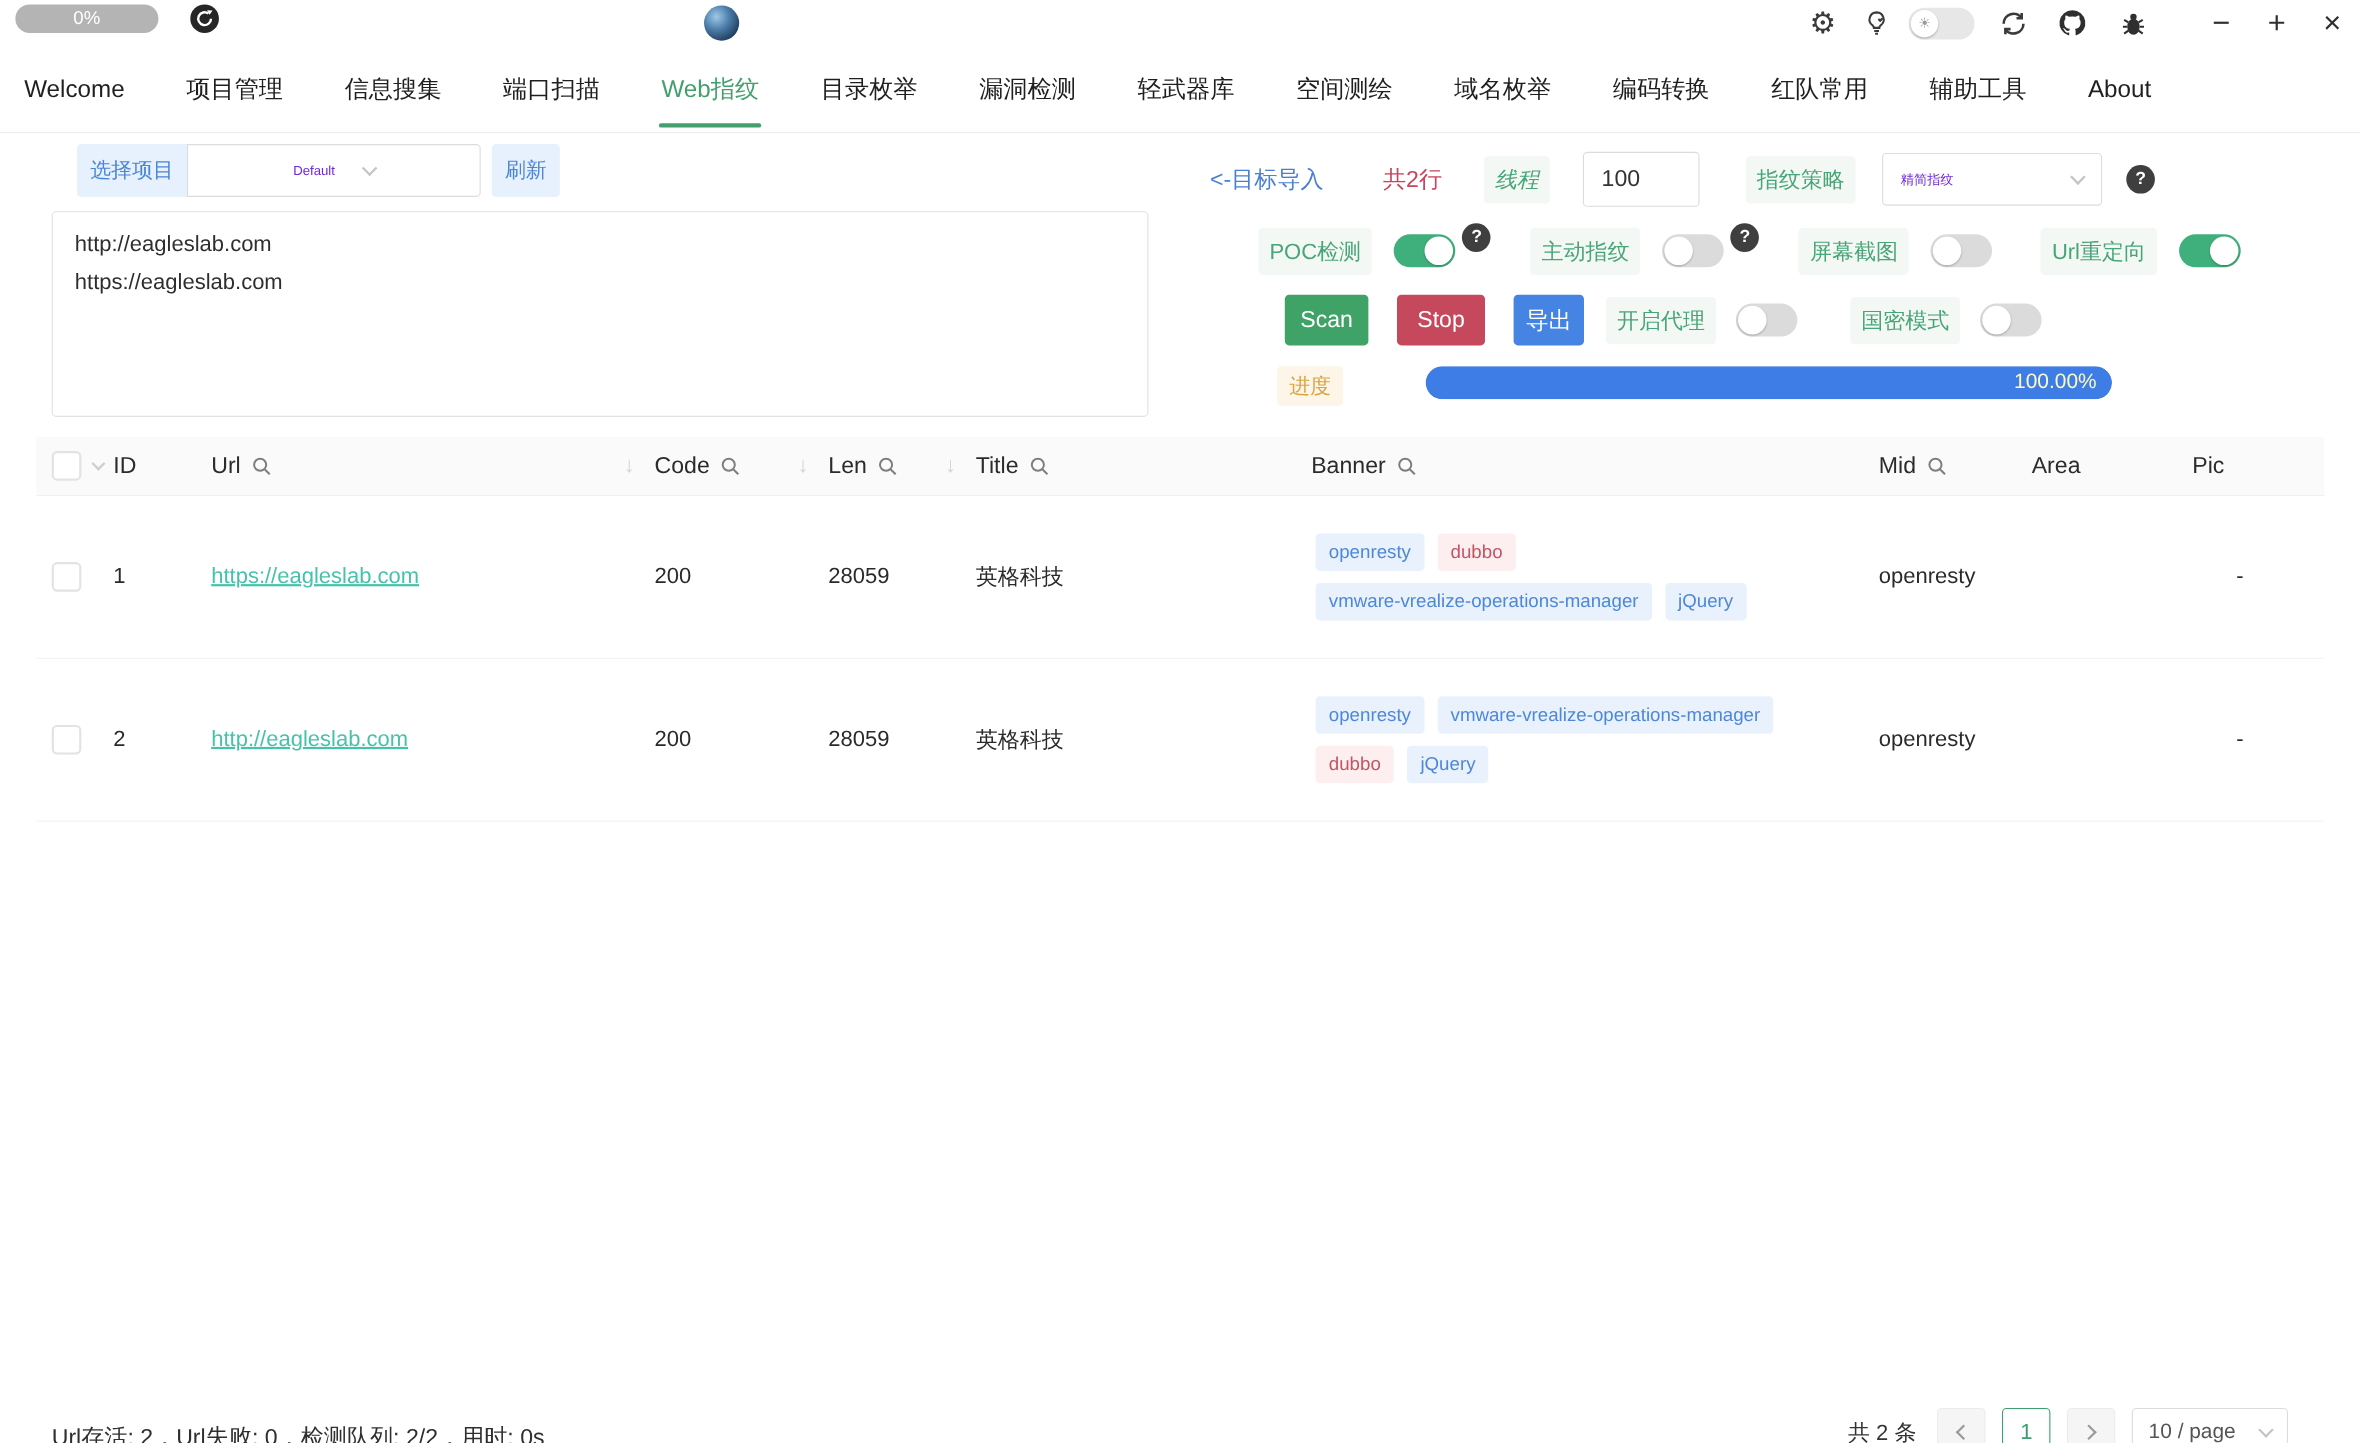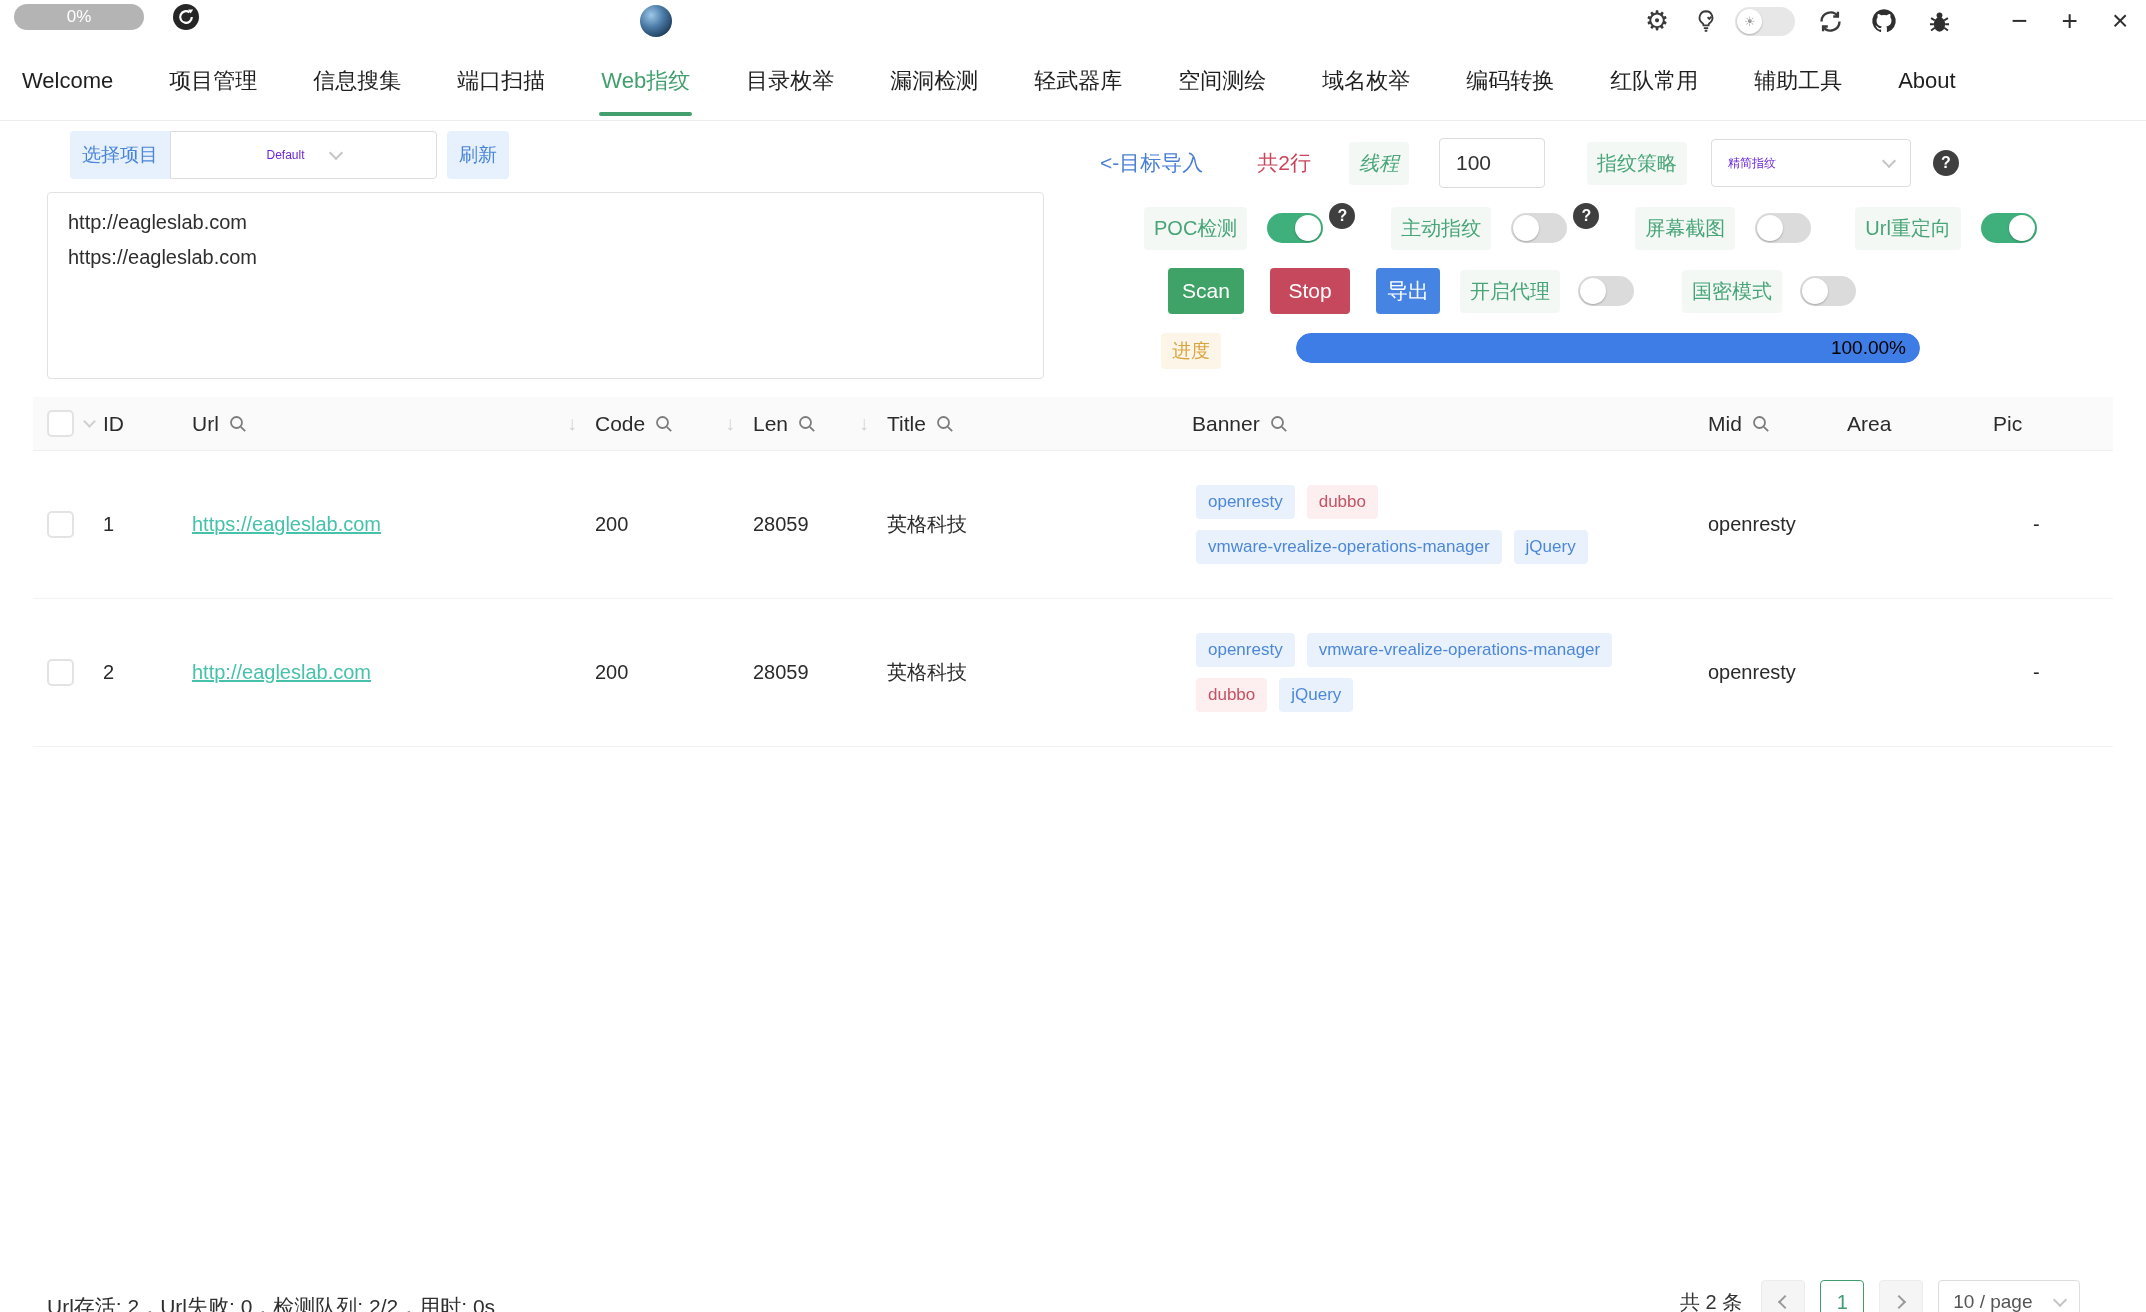--- a/index.html
+++ b/index.html
@@ -68,21 +68,21 @@
   .btn { border:none; border-radius:4px; color:#fff; font-size:21px; font-family:inherit;
     height:46px; display:flex; align-items:center; justify-content:center; }
   .btn-scan { background:#3fa266; width:76px; }
   .btn-stop { background:#c6485c; width:80px; }
   .btn-export { background:#4584e3; width:64px; }
   .progress-chip { position:absolute; left:1161px; top:333px; background:#fdf6e8; color:#d9a43f;
     font-size:19px; padding:5px 11px; border-radius:4px; }
   .progress-track { position:absolute; left:1296px; top:333px; width:624px; height:30px;
     border-radius:15px; background:#f0f0f0; overflow:hidden; }
   .progress-fill { height:100%; border-radius:15px; background:#3d7de5; display:flex; align-items:center;
-    justify-content:flex-end; color:#000000; font-size:19px; padding-right:14px; }
+    justify-content:flex-end; color:#fef9c3; font-size:19px; padding-right:14px; }
   
   .table { position:absolute; left:33px; top:397px; width:2080px; }
   .thead, .trow { display:grid;
     grid-template-columns:70px 89px 403px 158px 134px 291px 516px 153px 116px 150px; }
   .thead { background:#fafafa; height:54px; align-items:center; border-bottom:1px solid #f0f0f0; }
   .hcell { display:flex; align-items:center; font-size:21px; color:#2b2b2b; height:100%; }
   .hcell .lbl { white-space:nowrap; }
   .hcell .mag { margin-left:9px; display:flex; }
   .sort-arrow { margin-left:auto; margin-right:18px; color:#d4d4d4; font-size:20px; }
   .selcell { display:flex; align-items:center; padding-left:14px; height:100%; }

